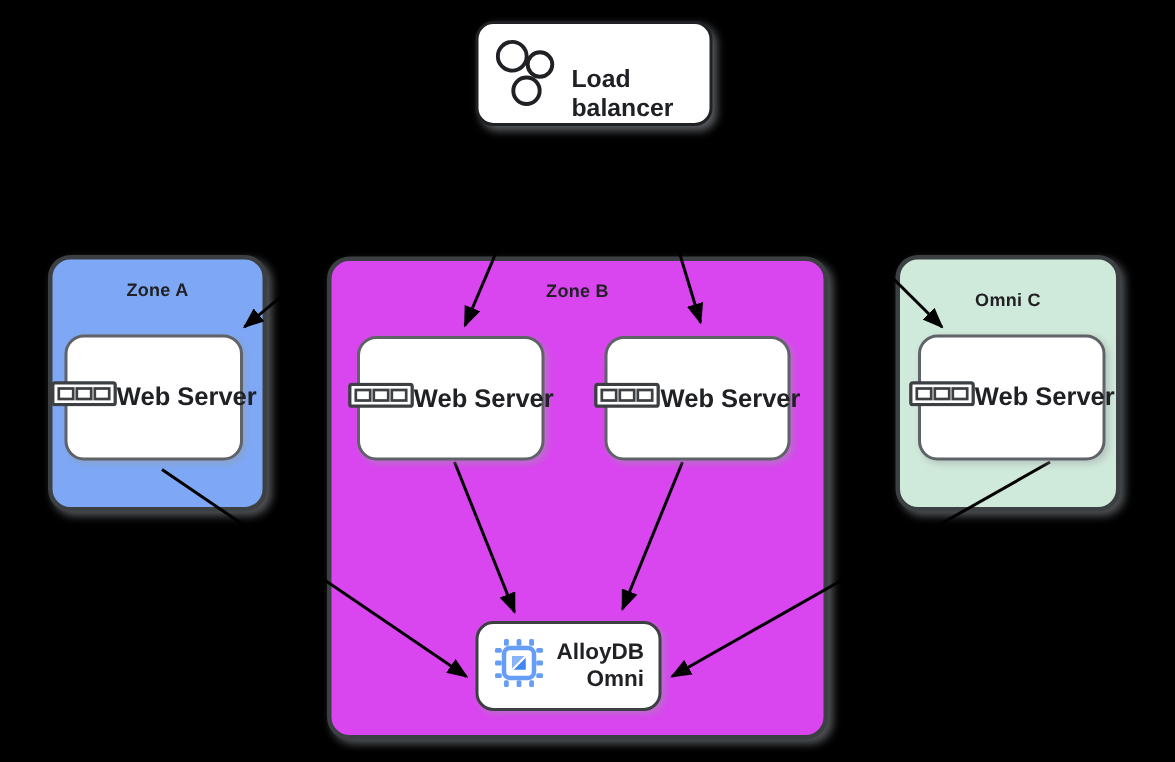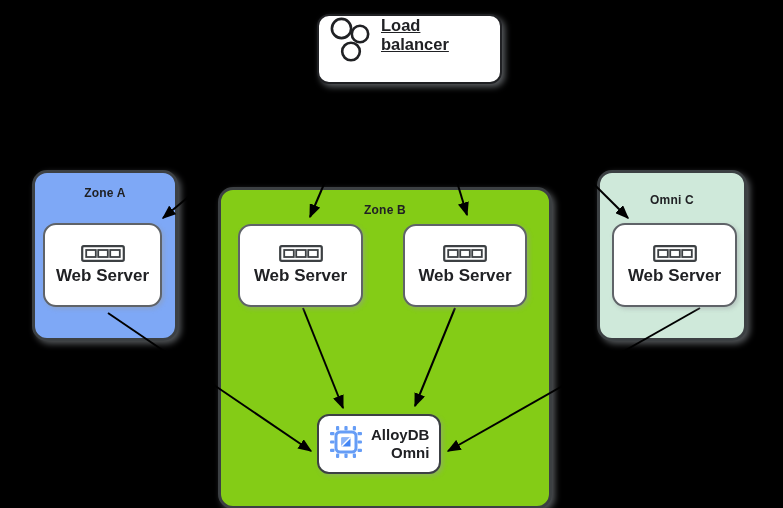--- a/index.html
+++ b/index.html
@@ -9,30 +9,29 @@
   }
   .zone{
     position:absolute;border:3px solid #3C4043;border-radius:15px;box-sizing:border-box;
     box-shadow:3px 3px 6px rgba(150,155,160,0.55);
   }
   .zone-title{
     text-align:center;font-weight:700;font-size:12px;color:#202124;letter-spacing:.2px;
   }
   .node{
     position:absolute;background:#fff;border:2px solid #5F6368;border-radius:13px;
-    box-sizing:border-box;display:flex;flex-direction:column;align-items:center;
+    box-sizing:border-box;display:flex;flex-direction:row;align-items:center;
     justify-content:center;gap:0;box-shadow:2px 2px 4px rgba(150,155,160,0.45);
   }
   .node-label{font-weight:700;font-size:17px;color:#202124;white-space:nowrap;}
   .lb-box{
-    position:absolute;left:317px;top:14px;width:185px;height:70px;background:#fff;
+    position:absolute;left:317px;top:14px;width:158px;height:70px;background:#fff;
     border:2.5px solid #202124;border-radius:12px;box-sizing:border-box;display:flex;
-    align-items:flex-start;gap:8px;padding-left:10px;
+    align-items:flex-end;gap:8px;padding-left:10px;
     box-shadow:3px 3px 6px rgba(150,155,160,0.6);
-    text-decoration:underline;
   }
   .lb-label{font-weight:700;font-size:16.5px;line-height:19px;width:84px;color:#202124;}
   .db-box{
     position:absolute;left:317px;top:414px;width:124px;height:60px;background:#fff;
     border:2.2px solid #3C4043;border-radius:12px;box-sizing:border-box;display:flex;
     align-items:center;gap:9px;padding-left:11px;
     box-shadow:2px 2px 4px rgba(150,155,160,0.45);
     text-align:right;
   }
   .db-label{font-weight:700;font-size:15px;line-height:18px;color:#202124;}
@@ -47,21 +46,21 @@
   .ws-c{left:612px;top:223px;width:125px;height:84px;}
 </style>
 </head>
 <body>
 
 <div class="canvas">
 
   <div class="zone zone-a" style="background: rgb(126, 168, 246);">
     <div class="zone-title">Zone A</div>
   </div>
-  <div class="zone zone-b" style="background: #84cc16; margin-top: 16px;">
+  <div class="zone zone-b" style="background: #d946ef;">
     <div class="zone-title">Zone B</div>
   </div>
   <div class="zone zone-c" style="background: rgb(207, 233, 218);">
     <div class="zone-title">Omni C</div>
   </div>
 
   <svg id="arrow-layer" viewBox="0 0 783 508">
     <defs>
       <marker id="ah" markerWidth="7" markerHeight="5.6" refX="6.3" refY="2.8" orient="auto">
         <path d="M0,0 L7,2.8 L0,5.6 z" fill="#000"></path>

